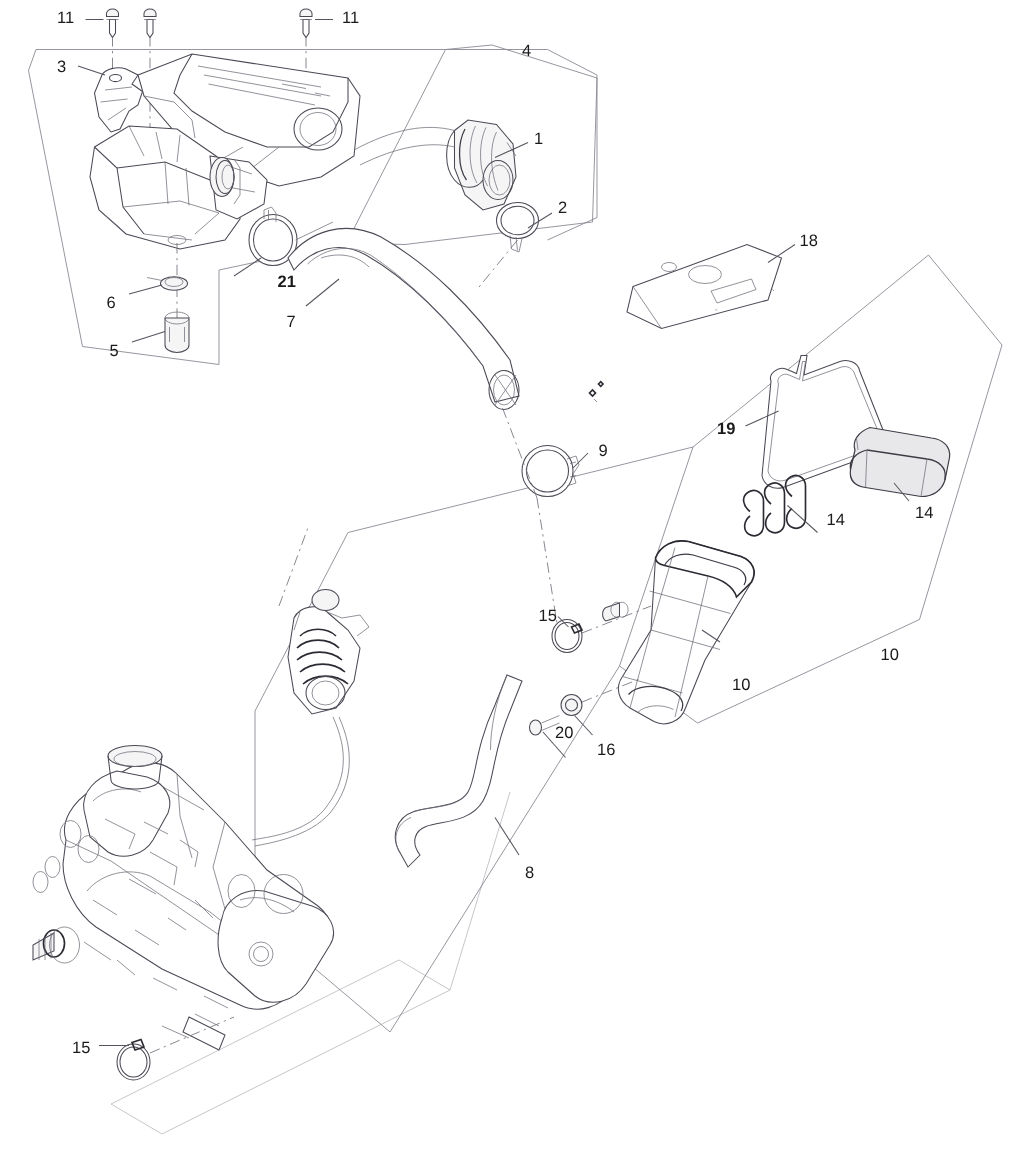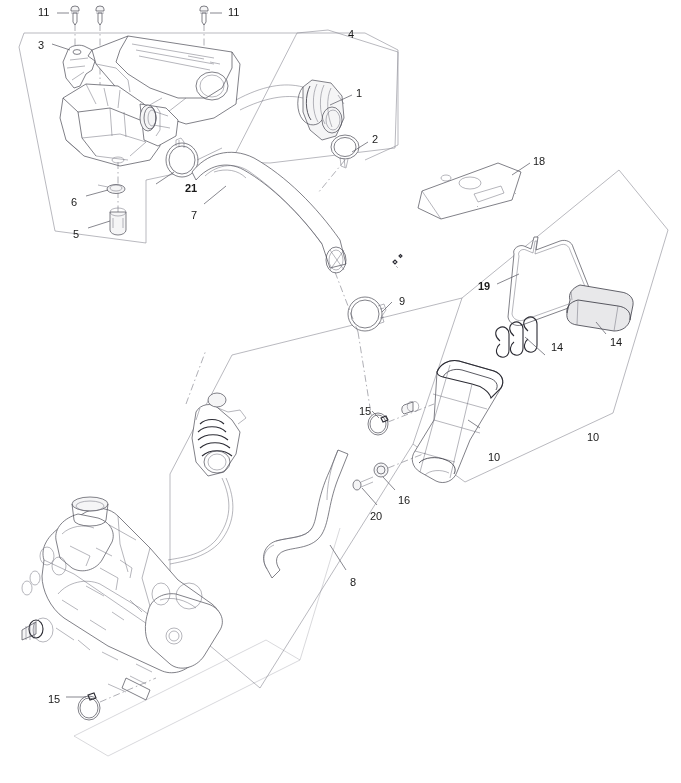--- a/index.html
+++ b/index.html
@@ -395,17 +395,17 @@
   <div class="callout-label" style="left:191px; top:210px;">7</div>
   <div class="callout-label" style="left:73px;  top:229px;">5</div>
   <div class="callout-label" style="left:478px; top:281px;font-weight:bold;">19</div>
   <div class="callout-label" style="left:399px; top:296px;">9</div>
   <div class="callout-label" style="left:610px; top:337px;">14</div>
   <div class="callout-label" style="left:551px; top:342px;">14</div>
   <div class="callout-label" style="left:359px; top:406px;">15</div>
   <div class="callout-label" style="left:587px; top:432px;">10</div>
   <div class="callout-label" style="left:488px; top:452px;">10</div>
   <div class="callout-label" style="left:398px; top:495px;">16</div>
-  <div class="callout-label" style="left:370px; top:511px;">20</div>
+  <div class="callout-label" style="left:370px; top:484px;">20</div>
   <div class="callout-label" style="left:350px; top:577px;">8</div>
   <div class="callout-label" style="left:48px;  top:694px;">15</div>
 
 </div>
 
 </body></html>

